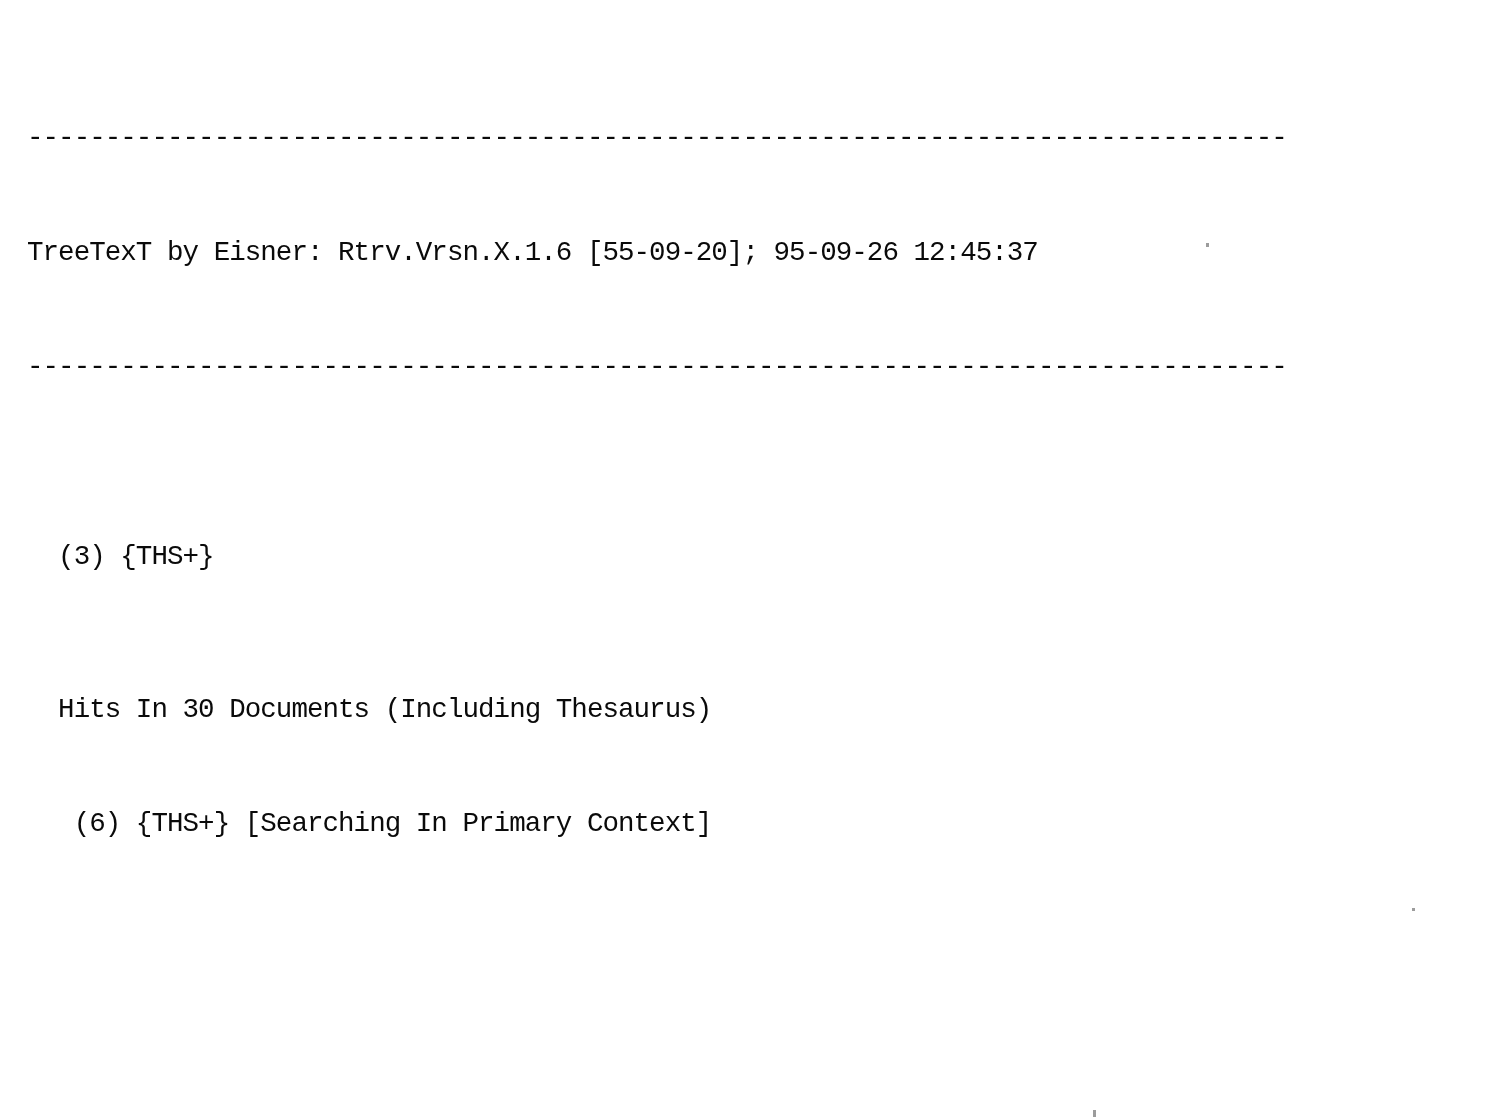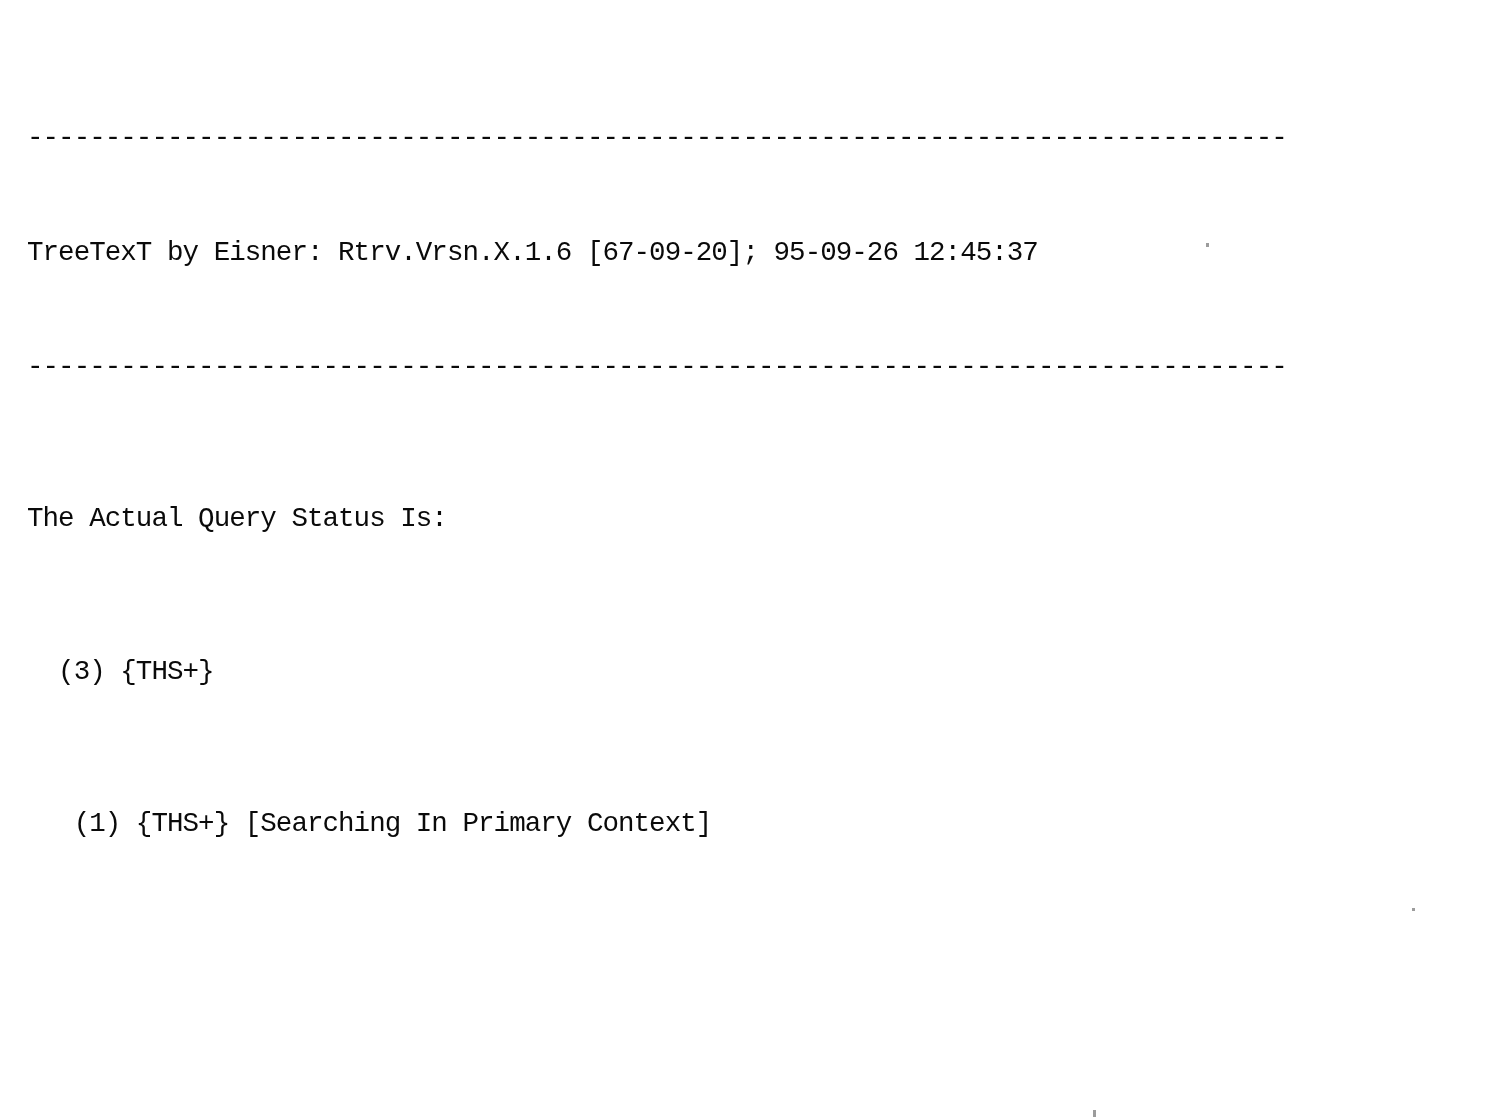--- a/index.html
+++ b/index.html
@@ -52,28 +52,28 @@
   }
 </style>
 </head>
 <body>
 
 <div id="page">
 
   <div class="terminal">
 
     <span class="rule">---------------------------------------------------------------------------------</span>
-    <span class="line">TreeTexT by Eisner: Rtrv.Vrsn.X.1.6 [67-09-20]; 95-09-26 12:45:37</span>
+    <span class="line">TreeTexT by Eisner: Rtrv.Vrsn.X.1.6 [55-09-20]; 95-09-26 12:45:37</span>
     <span class="rule">---------------------------------------------------------------------------------</span>
 
-    <span class="line">The Actual Query Status Is:</span>
 
     <span class="line">  (3) {THS+}</span>
 
-    <span class="line">   (1) {THS+} [Searching In Primary Context]</span>
+    <span class="line">  Hits In 30 Documents (Including Thesaurus)</span>
+    <span class="line">   (6) {THS+} [Searching In Primary Context]</span>
 
     
     
     
 
     
     
     
 
     

